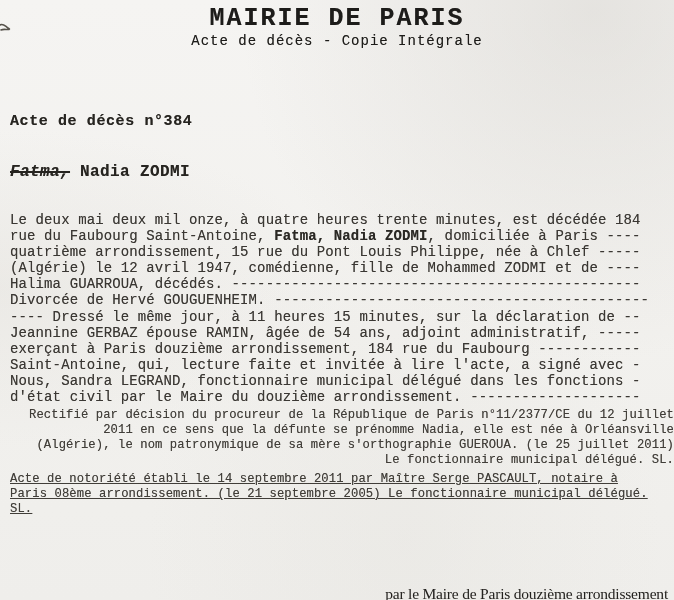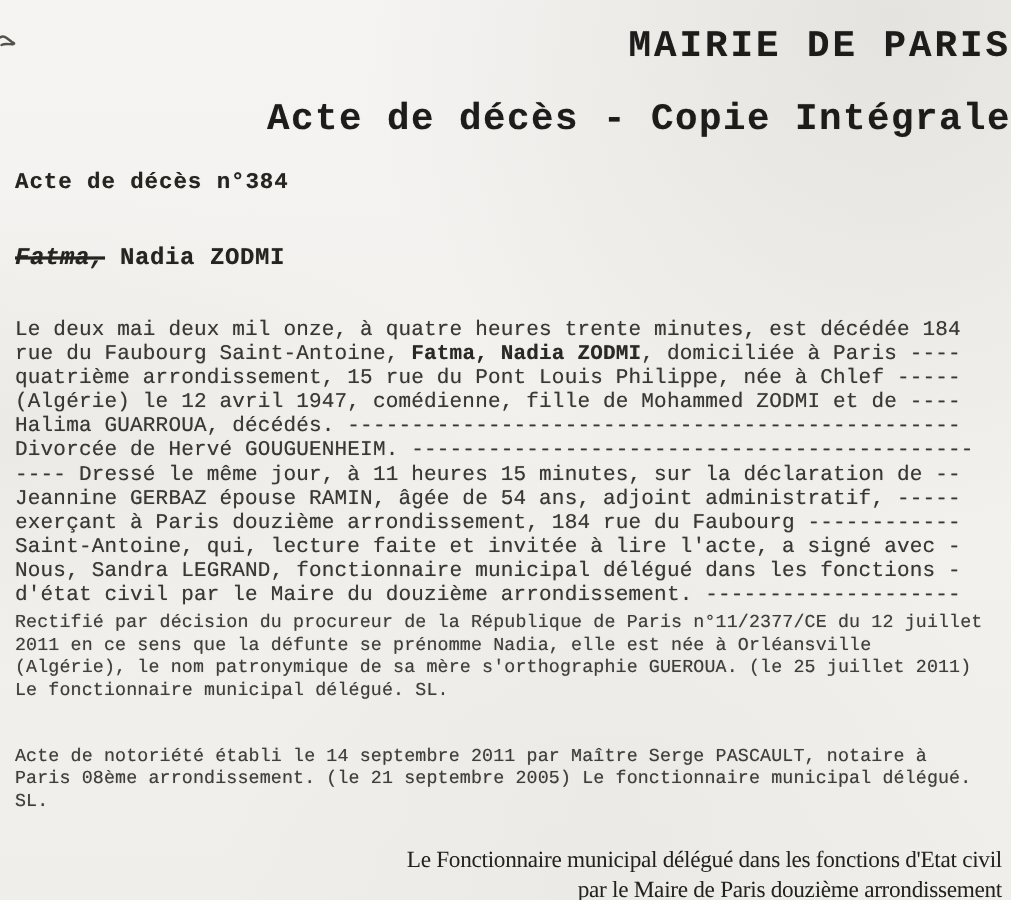--- a/index.html
+++ b/index.html
@@ -9,28 +9,28 @@
     overflow:hidden;
     color:#33302c;
     background:
       radial-gradient(ellipse at 88% 2%, rgba(203,200,194,0.38), transparent 42%),
       radial-gradient(ellipse at 0% 48%, rgba(219,216,210,0.30), transparent 36%),
       radial-gradient(ellipse at 60% 90%, rgba(222,220,214,0.25), transparent 45%),
       linear-gradient(180deg,#f5f4f2 0%,#f2f1ee 55%,#efeeeb 100%);
     font-family:"Liberation Mono","DejaVu Sans Mono",monospace;
   }
   .soft{ text-shadow:0 0 0.5px rgba(62,58,52,0.55); }
-  .header{ position:absolute; top:16px; left:0; right:0; text-align:right; }
+  .header{ position:absolute; top:4px; left:0; right:0; text-align:center; }
   .h1{
     font-weight:bold; font-size:25px; letter-spacing:2px;
     color:#1d1c1a; white-space:pre;
   }
   .h2{
-    font-weight:bold; font-size:25px; letter-spacing:1px;
-    color:#1d1c1a; margin-top:20px; white-space:pre;
+    font-weight:normal; font-size:14px; letter-spacing:1px;
+    color:#1d1c1a; margin-top:0; white-space:pre;
   }
   .act-number{
     position:absolute; top:113px; left:10px;
     font-weight:bold; font-size:15px; letter-spacing:0.6px; color:#262420;
     white-space:pre;
   }
   .name-line{
     position:absolute; top:163px; left:10px;
     font-weight:bold; font-size:16px; letter-spacing:0.4px; color:#262420;
     white-space:pre;
@@ -40,22 +40,22 @@
     position:absolute; top:212px; left:10px; right:0;
     font-size:14px; line-height:16.1px; letter-spacing:0.12px;
     white-space:pre; color:#3a3733;
   }
   .body-text .b{ font-weight:bold; color:#2a2824; }
   .mention{
     position:absolute; left:10px; right:0;
     font-size:12.2px; line-height:15.1px; letter-spacing:0.1px;
     white-space:pre; color:#413e39;
   }
-  .mention1{ top:408px; }
-  .mention2{ top:497px; }
+  .mention1{ top:408px;text-align:right; }
+  .mention2{ top:472px;text-decoration:underline; }
   .footer{
     position:absolute; right:6px; bottom:-3px;
     text-align:right;
     font-family:"Liberation Serif","DejaVu Serif",serif;
     font-size:15.5px; line-height:19.5px; letter-spacing:-0.2px;
     color:#23211e;
   }
   .pen-mark{ position:absolute; top:21px; left:0; }
 </style>
 </head>
@@ -76,17 +76,16 @@
 
   <div class="name-line soft"><span class="struck">Fatma,</span><span> Nadia ZODMI</span></div>
 
   <div class="body-text soft"><div class="body-line">Le deux mai deux mil onze, à quatre heures trente minutes, est décédée 184</div><div class="body-line"><span>rue du Faubourg Saint-Antoine, </span><span class="b">Fatma, Nadia ZODMI</span><span>, domiciliée à Paris ----</span></div><div class="body-line">quatrième arrondissement, 15 rue du Pont Louis Philippe, née à Chlef -----</div><div class="body-line">(Algérie) le 12 avril 1947, comédienne, fille de Mohammed ZODMI et de ----</div><div class="body-line">Halima GUARROUA, décédés. ------------------------------------------------</div><div class="body-line">Divorcée de Hervé GOUGUENHEIM. --------------------------------------------</div><div class="body-line">---- Dressé le même jour, à 11 heures 15 minutes, sur la déclaration de --</div><div class="body-line">Jeannine GERBAZ épouse RAMIN, âgée de 54 ans, adjoint administratif, -----</div><div class="body-line">exerçant à Paris douzième arrondissement, 184 rue du Faubourg ------------</div><div class="body-line">Saint-Antoine, qui, lecture faite et invitée à lire l'acte, a signé avec -</div><div class="body-line">Nous, Sandra LEGRAND, fonctionnaire municipal délégué dans les fonctions -</div><div class="body-line">d'état civil par le Maire du douzième arrondissement. --------------------</div></div>
 
   <div class="mention mention1 soft"><div class="mention-line">Rectifié par décision du procureur de la République de Paris n°11/2377/CE du 12 juillet</div><div class="mention-line">2011 en ce sens que la défunte se prénomme Nadia, elle est née à Orléansville</div><div class="mention-line">(Algérie), le nom patronymique de sa mère s'orthographie GUEROUA. (le 25 juillet 2011)</div><div class="mention-line">Le fonctionnaire municipal délégué. SL.</div></div>
 
   <div class="mention mention2 soft"><div class="mention-line">Acte de notoriété établi le 14 septembre 2011 par Maître Serge PASCAULT, notaire à</div><div class="mention-line">Paris 08ème arrondissement. (le 21 septembre 2005) Le fonctionnaire municipal délégué.</div><div class="mention-line">SL.</div></div>
 
   <div class="footer">
-    <div>Le Fonctionnaire municipal délégué dans les fonctions d'Etat civil</div>
     <div>par le Maire de Paris douzième arrondissement</div>
   </div>
 
 </div>
 
 </body></html>

